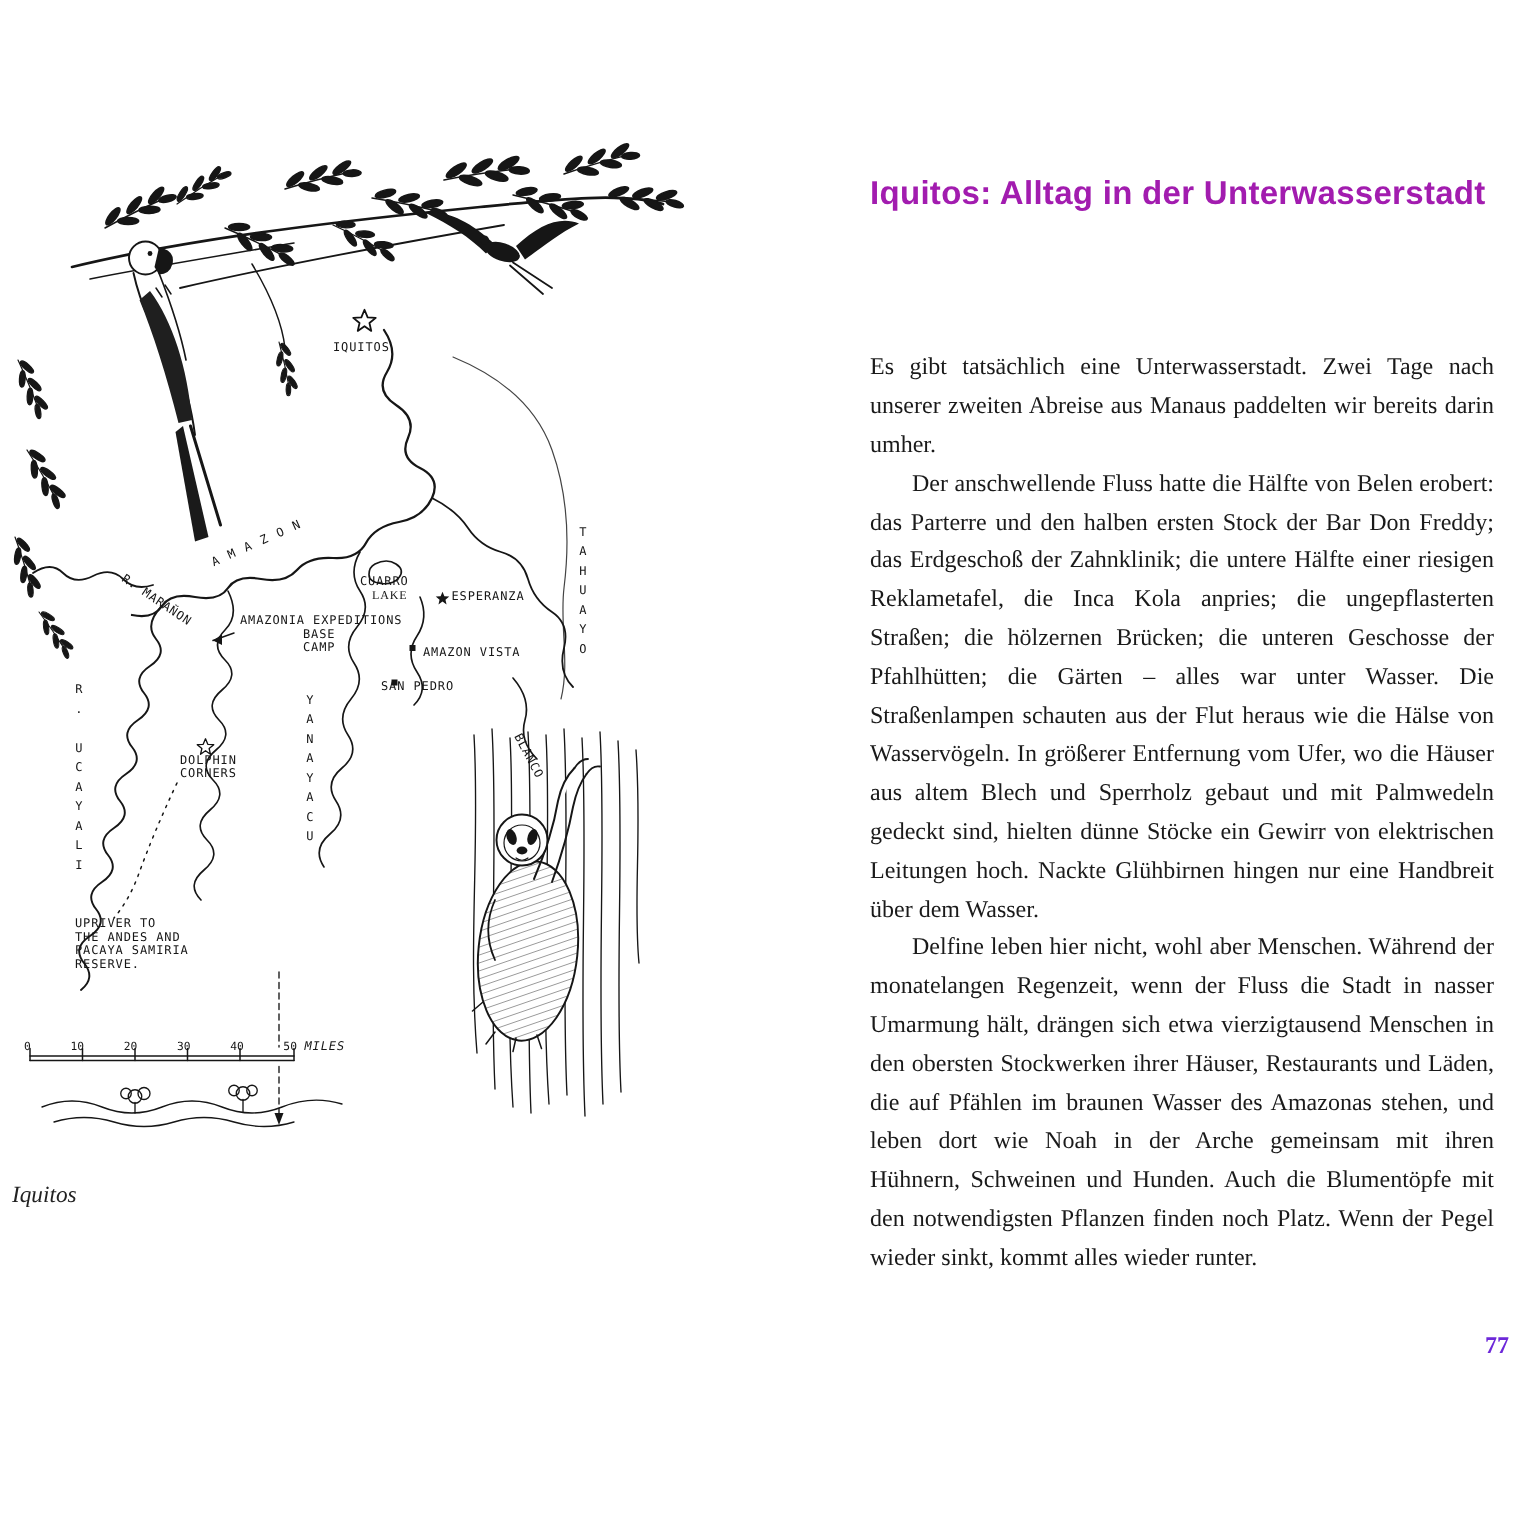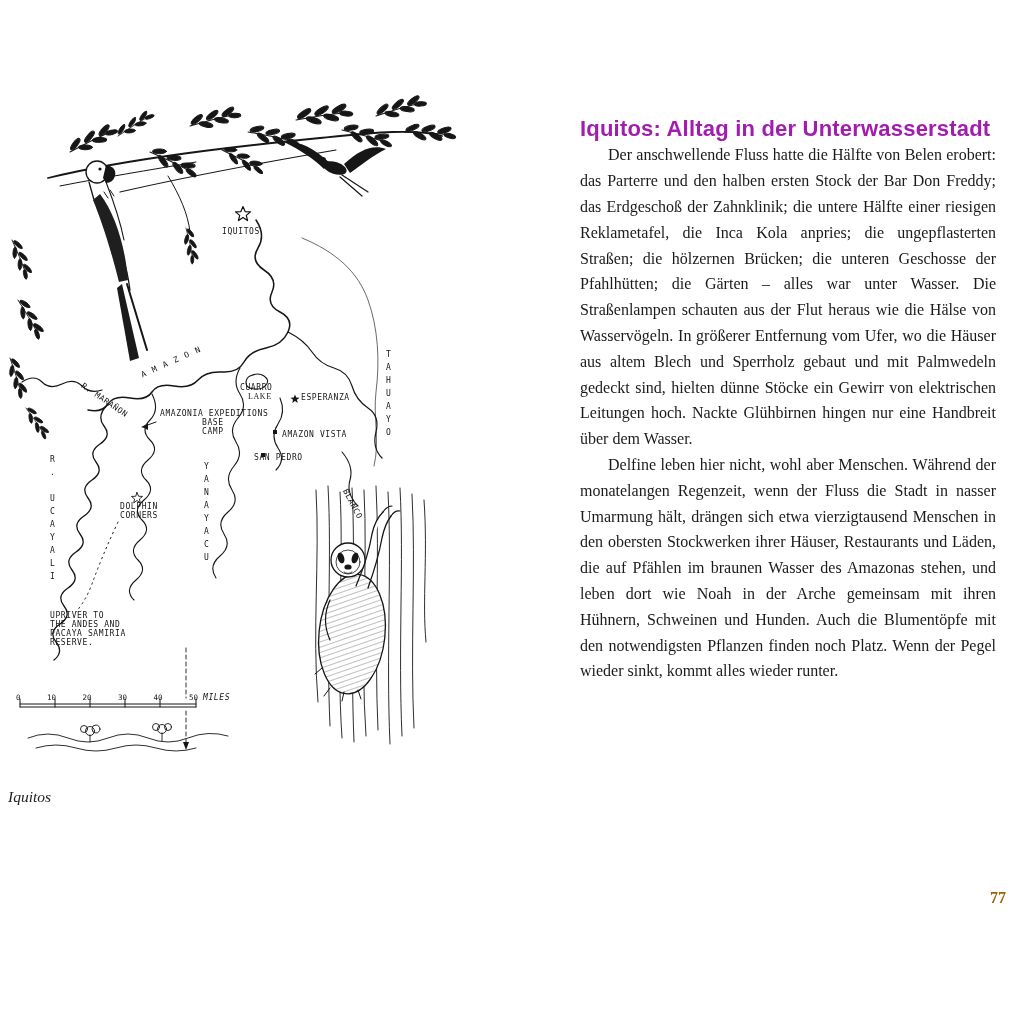--- a/index.html
+++ b/index.html
@@ -28,21 +28,21 @@
     margin:0;font-family:"Liberation Sans", sans-serif;font-weight:700;
     font-size:22px;line-height:1.2;color:#a21caf;letter-spacing:.2px;
   }
   .text-col p{
     margin:0;font-size:16px;line-height:25.8px;text-align:justify;
     hyphens:manual;
   }
   .text-col p.first{margin-top:90px;}
   .text-col p.indent{text-indent:28px;}
   .page-number{
-    position:absolute;right:18px;top:889px;font-weight:700;font-size:16px;color:#a16207;
+    position:absolute;right:18px;top:889px;font-weight:700;font-size:16px;color:#6d28d9;
   }
 </style>
 </head>
 <body>
 
 <div class="illustration">
   <svg width="520" height="780" viewBox="0 0 520 780" fill="none" stroke-linecap="round" stroke-linejoin="round">
     <defs>
       <path id="star5" d="M0,-5 L1.4,-1.6 L5,-1.4 L2.2,0.9 L3,4.4 L0,2.3 L-3,4.4 L-2.2,0.9 L-5,-1.4 L-1.4,-1.6 Z"></path>
       <g id="frond" stroke="#161616" fill="#161616">
@@ -211,17 +211,18 @@
     <span>40</span>
     <span>50</span>
   </div>
   <div class="map-label" style="left:203px;top:694px;font-style:italic;">MILES</div>
 </div>
 
 <div class="caption">Iquitos</div>
 
 <div class="text-col">
   <h1 class="chapter-title">Iquitos: Alltag in der Unterwasserstadt</h1>
+  <p class="first">Es gibt tatsächlich eine Unterwasserstadt. Zwei Tage nach unserer zweiten Abreise aus Manaus paddelten wir bereits darin umher.</p>
   <p class="indent">Der anschwellende Fluss hatte die Hälfte von Belen erobert: das Parterre und den halben ersten Stock der Bar Don Freddy; das Erdgeschoß der Zahnklinik; die untere Hälfte einer riesigen Reklametafel, die Inca Kola anpries; die ungepflasterten Straßen; die hölzernen Brücken; die unteren Geschosse der Pfahlhütten; die Gärten – alles war unter Wasser. Die Straßenlampen schauten aus der Flut heraus wie die Hälse von Wasservögeln. In größerer Entfernung vom Ufer, wo die Häuser aus altem Blech und Sperrholz gebaut und mit Palmwedeln gedeckt sind, hielten dünne Stöcke ein Gewirr von elektrischen Leitungen hoch. Nackte Glühbirnen hingen nur eine Handbreit über dem Wasser.</p>
   <p class="indent">Delfine leben hier nicht, wohl aber Menschen. Während der monatelangen Regenzeit, wenn der Fluss die Stadt in nasser Umarmung hält, drängen sich etwa vierzigtausend Menschen in den obersten Stockwerken ihrer Häuser, Restaurants und Läden, die auf Pfählen im braunen Wasser des Amazonas stehen, und leben dort wie Noah in der Arche gemeinsam mit ihren Hühnern, Schweinen und Hunden. Auch die Blumentöpfe mit den notwendigsten Pflanzen finden noch Platz. Wenn der Pegel wieder sinkt, kommt alles wieder runter.</p>
 </div>
 
 <div class="page-number">77</div>
 
 </body></html>

